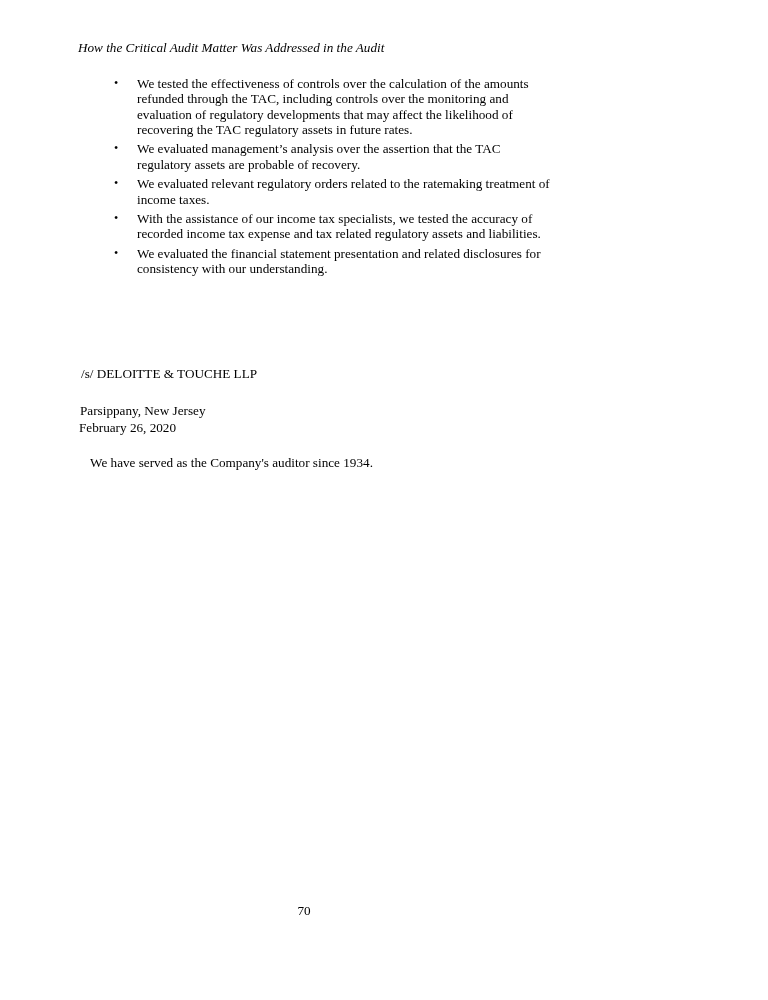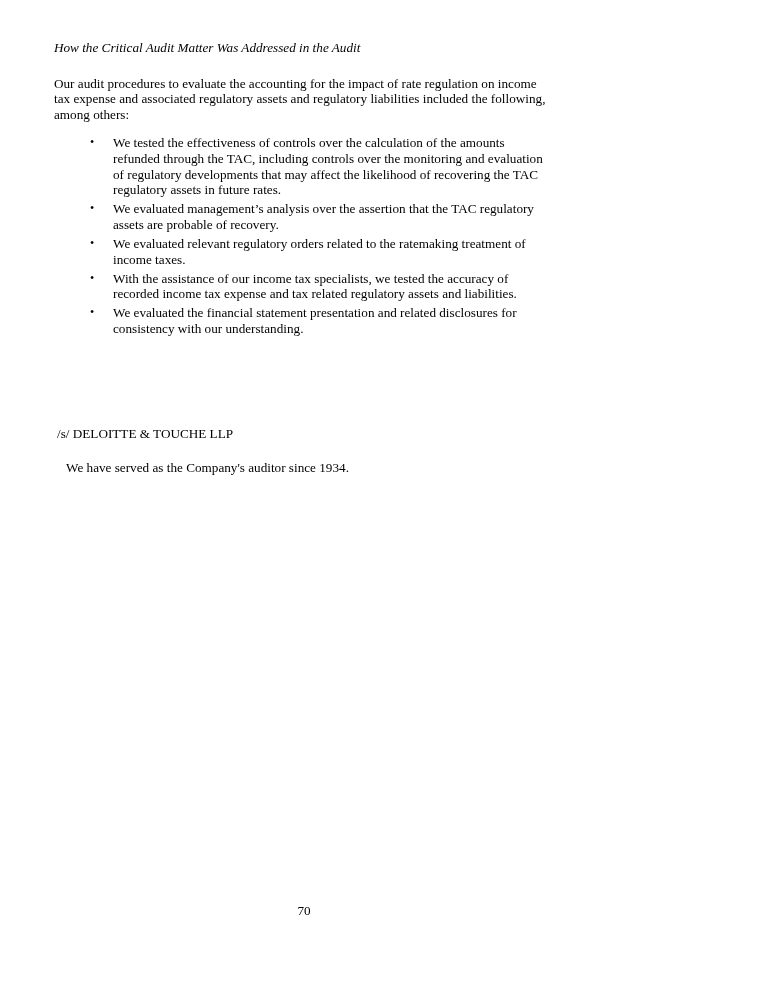--- a/index.html
+++ b/index.html
@@ -11,20 +11,21 @@
     position: relative;
     width: 608px;
     height: 1000px;
     background: #ffffff;
     color: #000000;
     font-family: "Liberation Serif", "DejaVu Serif", serif;
     font-size: 13.2px;
     line-height: 15.6px;
     overflow: hidden;
     box-sizing: border-box;
+    padding-left: 24px;
   }
   .content {
     padding: 40px 56px 0 54px;
   }
   .heading {
     font-style: italic;
     font-weight: normal;
     margin: 0 0 20px 0;
   }
   .intro {
@@ -66,21 +67,20 @@
   }
 </style>
 </head>
 <body>
 
 <div class="page">
   <div class="content">
 
     <div class="heading">How the Critical Audit Matter Was Addressed in the Audit</div>
 
-    <p class="intro">Our audit procedures to evaluate the accounting for the impact of rate regulation on income tax expense and associated regulatory assets and regulatory liabilities included the following, among others:</p>
 
     <ul class="bullets">
       <li>
         <span class="marker">•</span>
         <span class="li-text">We tested the effectiveness of controls over the calculation of the amounts refunded through the TAC, including controls over the monitoring and evaluation of regulatory developments that may affect the likelihood of recovering the TAC regulatory assets in future rates.</span>
       </li>
       <li>
         <span class="marker">•</span>
         <span class="li-text">We evaluated management’s analysis over the assertion that the TAC regulatory assets are probable of recovery.</span>
       </li>
@@ -93,20 +93,22 @@
         <span class="li-text">With the assistance of our income tax specialists, we tested the accuracy of recorded income tax expense and tax related regulatory assets and liabilities.</span>
       </li>
       <li>
         <span class="marker">•</span>
         <span class="li-text">We evaluated the financial statement presentation and related disclosures for consistency with our understanding.</span>
       </li>
     </ul>
 
     <div class="signature">/s/ DELOITTE &amp; TOUCHE LLP</div>
 
+    <div class="location">Parsippany, New Jersey</div>
 
+    <div class="date">February 26, 2020</div>
 
     <p class="tenure">We have served as the Company's auditor since 1934.</p>
 
   </div>
 
   <div class="footer">70</div>
 </div>
 
 </body></html>

